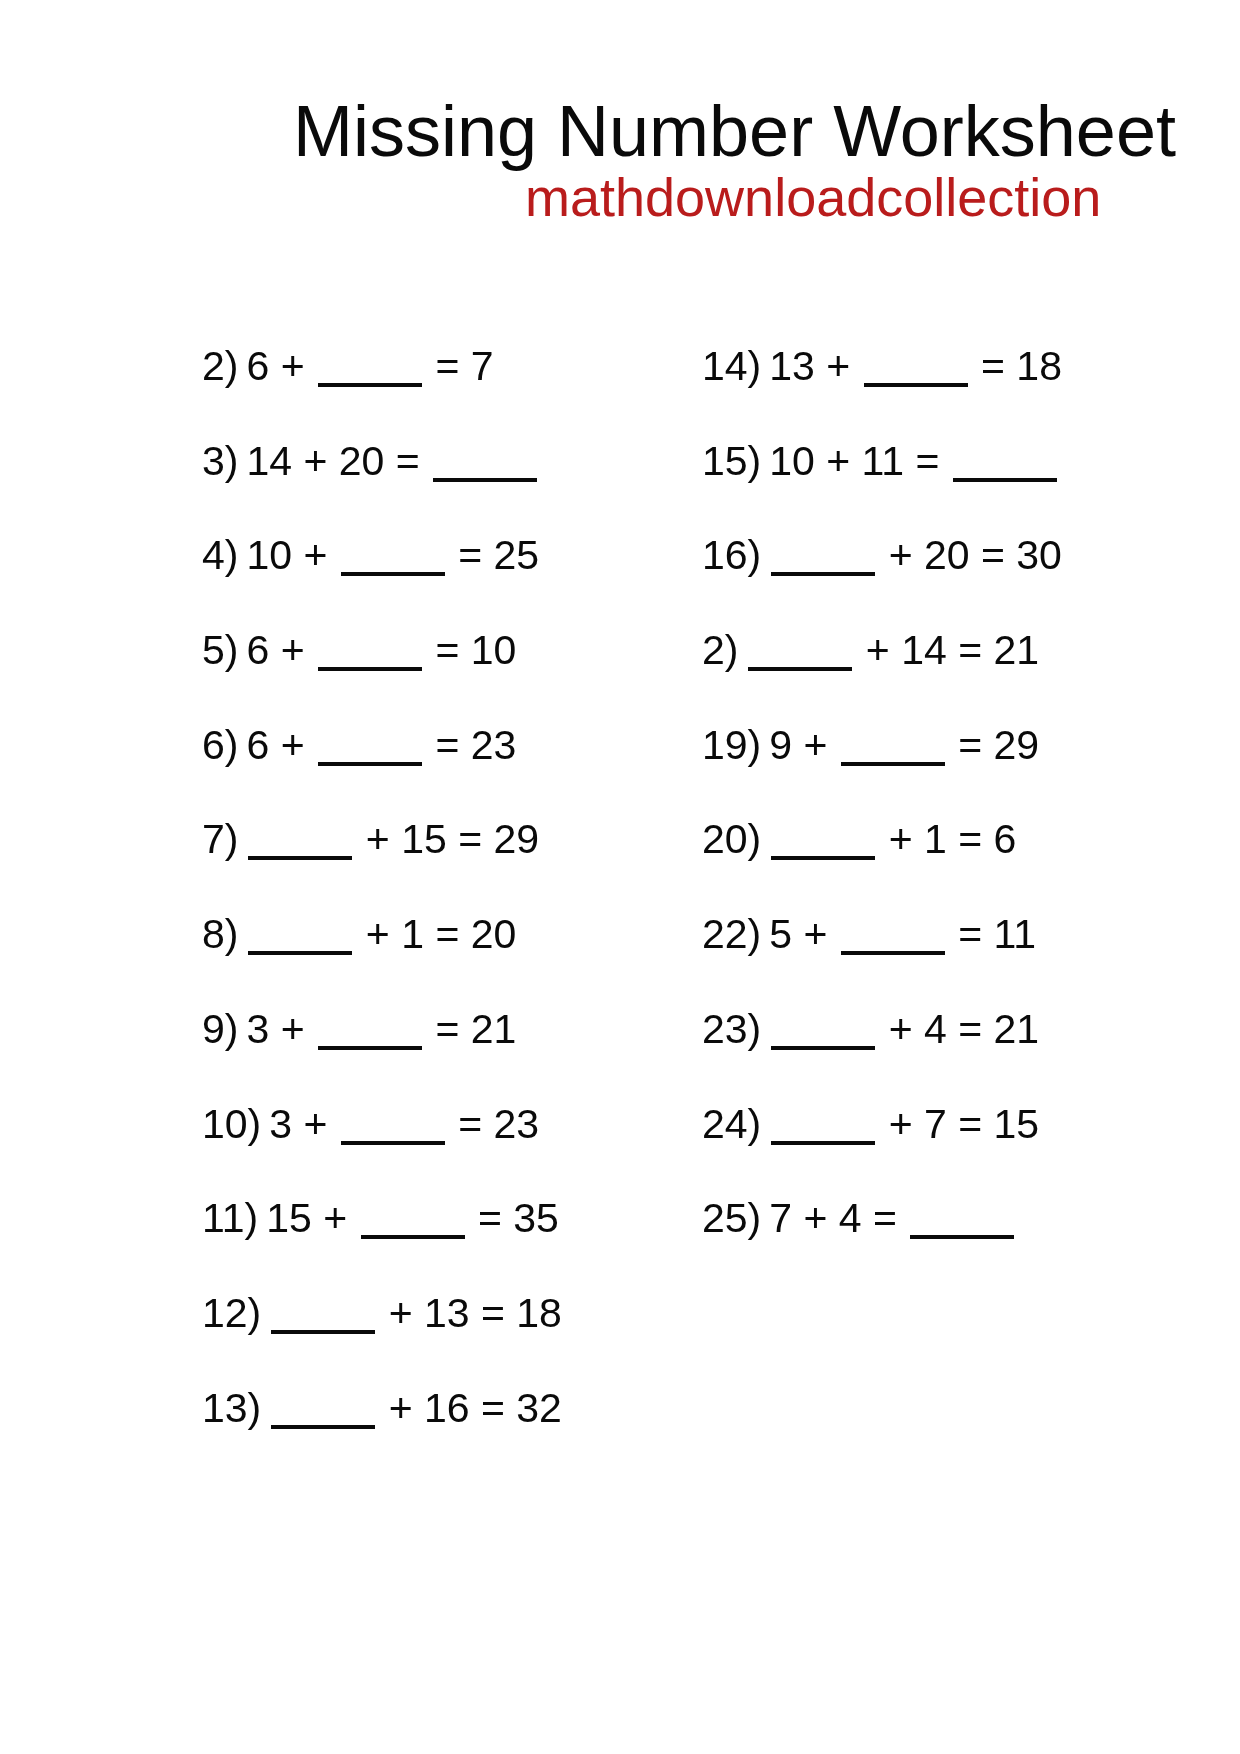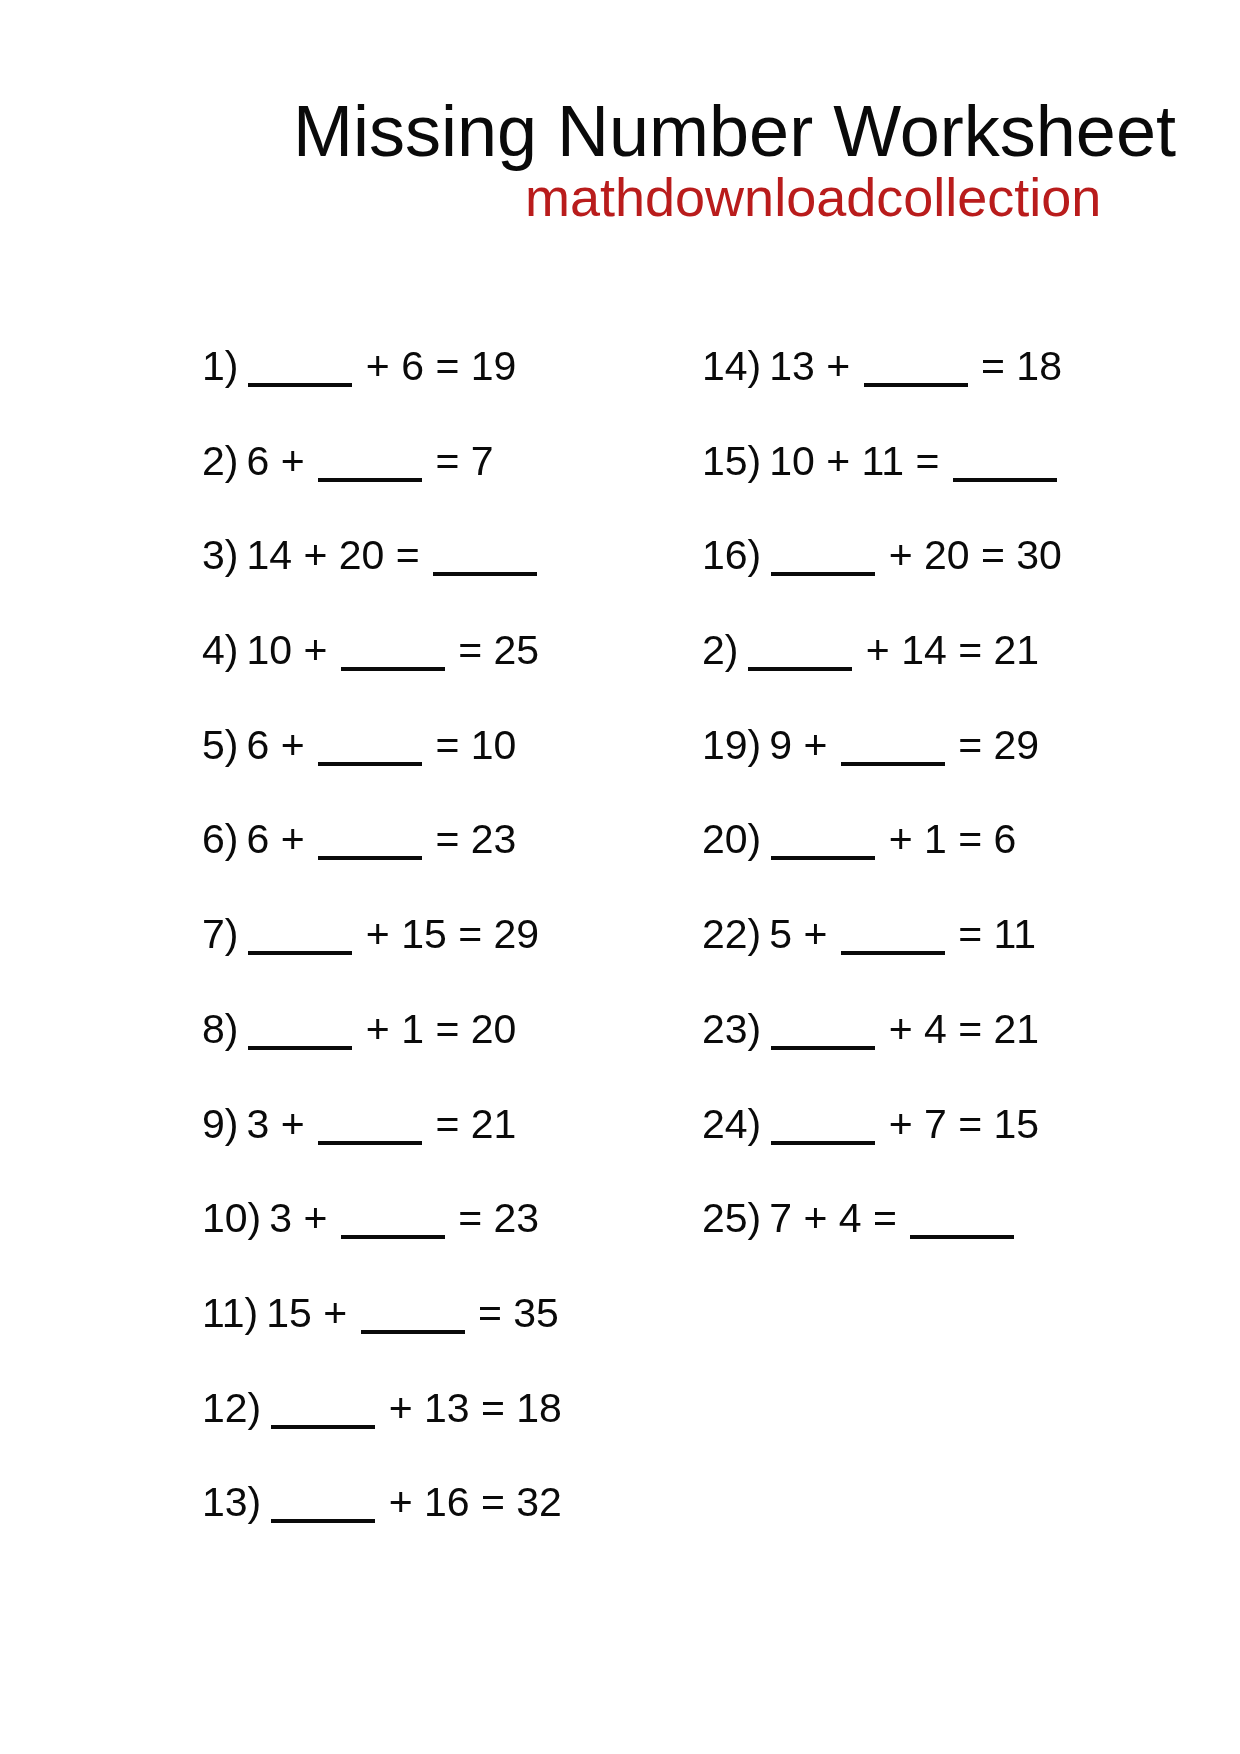--- a/index.html
+++ b/index.html
@@ -59,21 +59,20 @@
 </style>
 </head>
 <body>
 
 <div class="page">
   <div class="title">Missing Number Worksheet</div>
 
   <div class="subtitle">mathdownloadcollection</div>
 
   <div class="col col-left">
-      <div class="prow"><span class="plabel">1)</span><span class="blank"></span><span> + 6 = 19</span></div>
       <div class="prow"><span class="plabel">2)</span><span>6 + </span><span class="blank"></span><span> = 7</span></div>
       <div class="prow"><span class="plabel">3)</span><span>14 + 20 = </span><span class="blank"></span></div>
       <div class="prow"><span class="plabel">4)</span><span>10 + </span><span class="blank"></span><span> = 25</span></div>
       <div class="prow"><span class="plabel">5)</span><span>6 + </span><span class="blank"></span><span> = 10</span></div>
       <div class="prow"><span class="plabel">6)</span><span>6 + </span><span class="blank"></span><span> = 23</span></div>
       <div class="prow"><span class="plabel">7)</span><span class="blank"></span><span> + 15 = 29</span></div>
       <div class="prow"><span class="plabel">8)</span><span class="blank"></span><span> + 1 = 20</span></div>
       <div class="prow"><span class="plabel">9)</span><span>3 + </span><span class="blank"></span><span> = 21</span></div>
       <div class="prow"><span class="plabel">10)</span><span>3 + </span><span class="blank"></span><span> = 23</span></div>
       <div class="prow"><span class="plabel">11)</span><span>15 + </span><span class="blank"></span><span> = 35</span></div>

